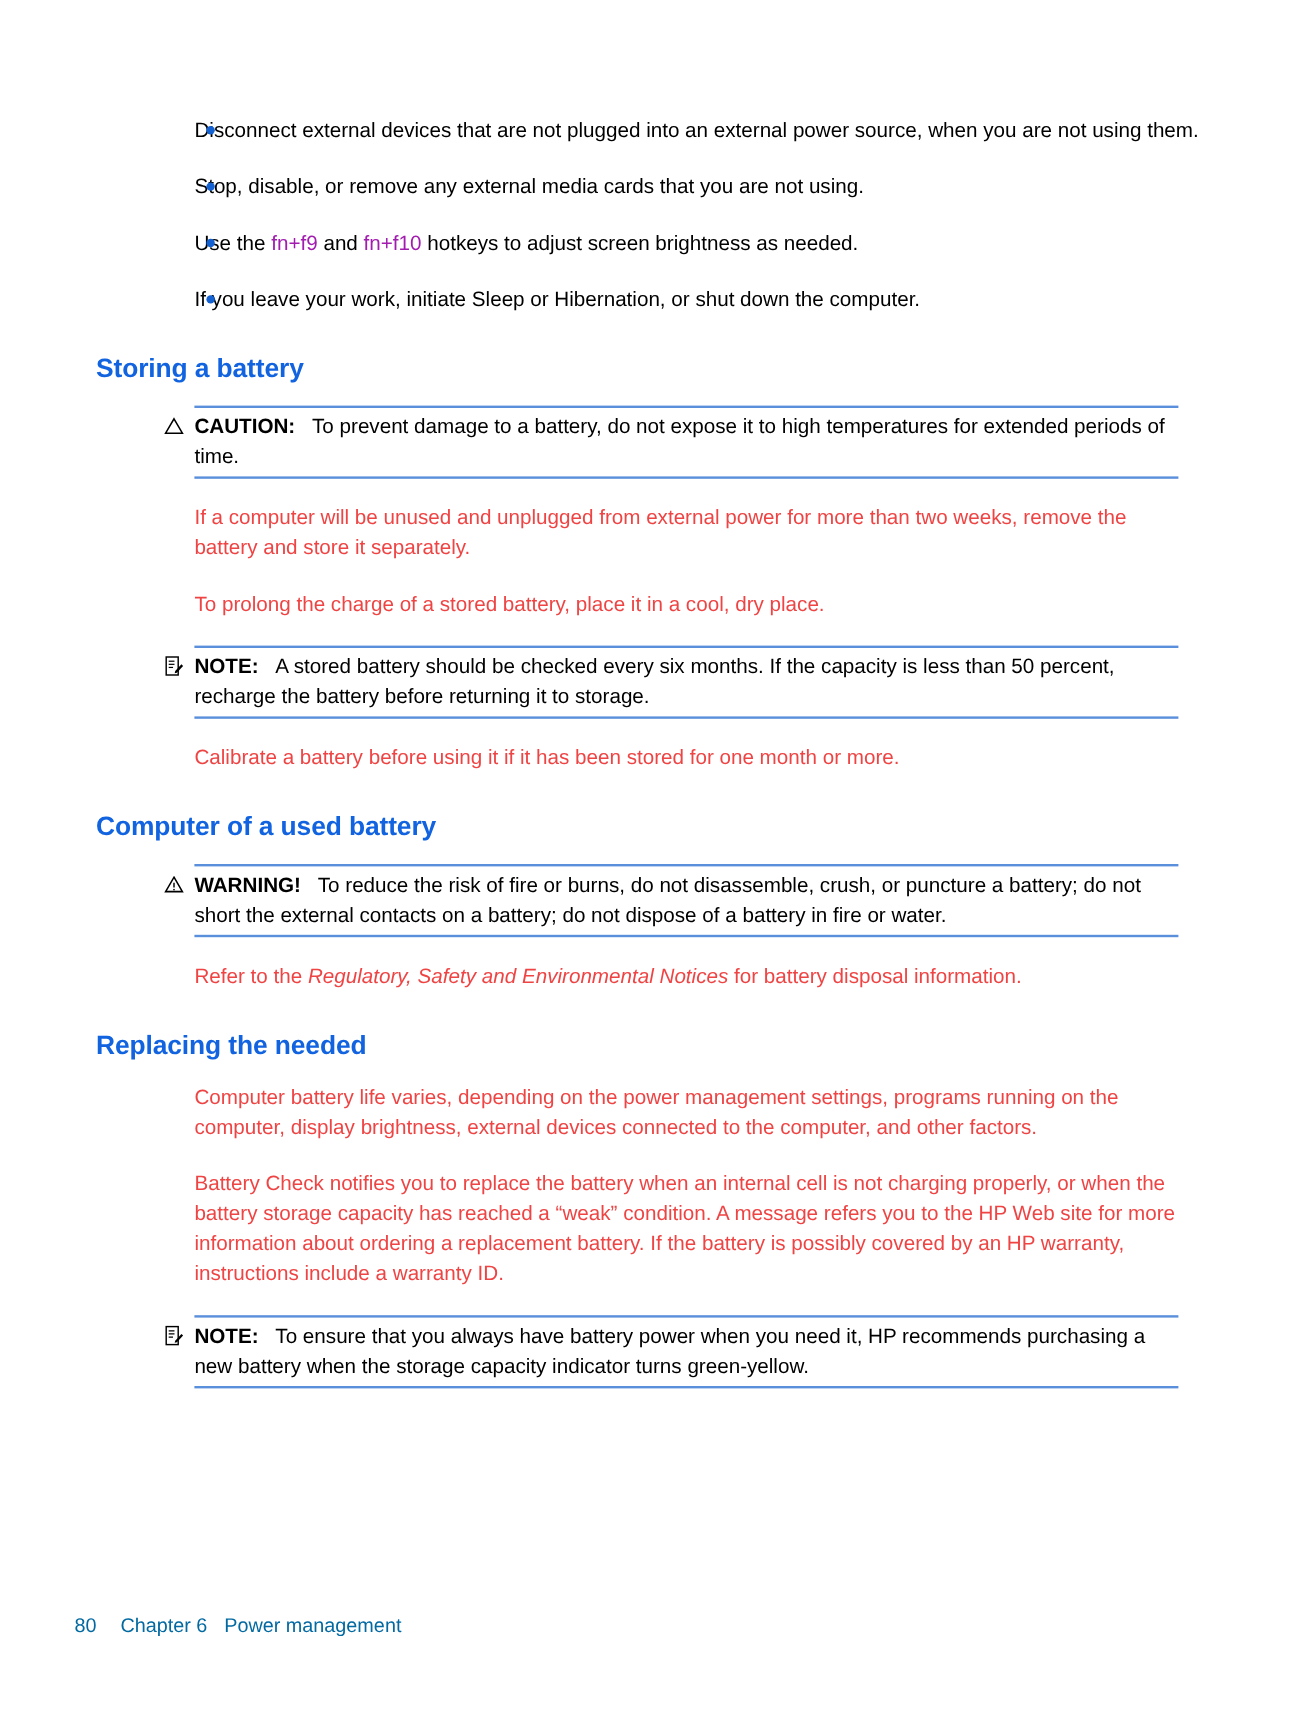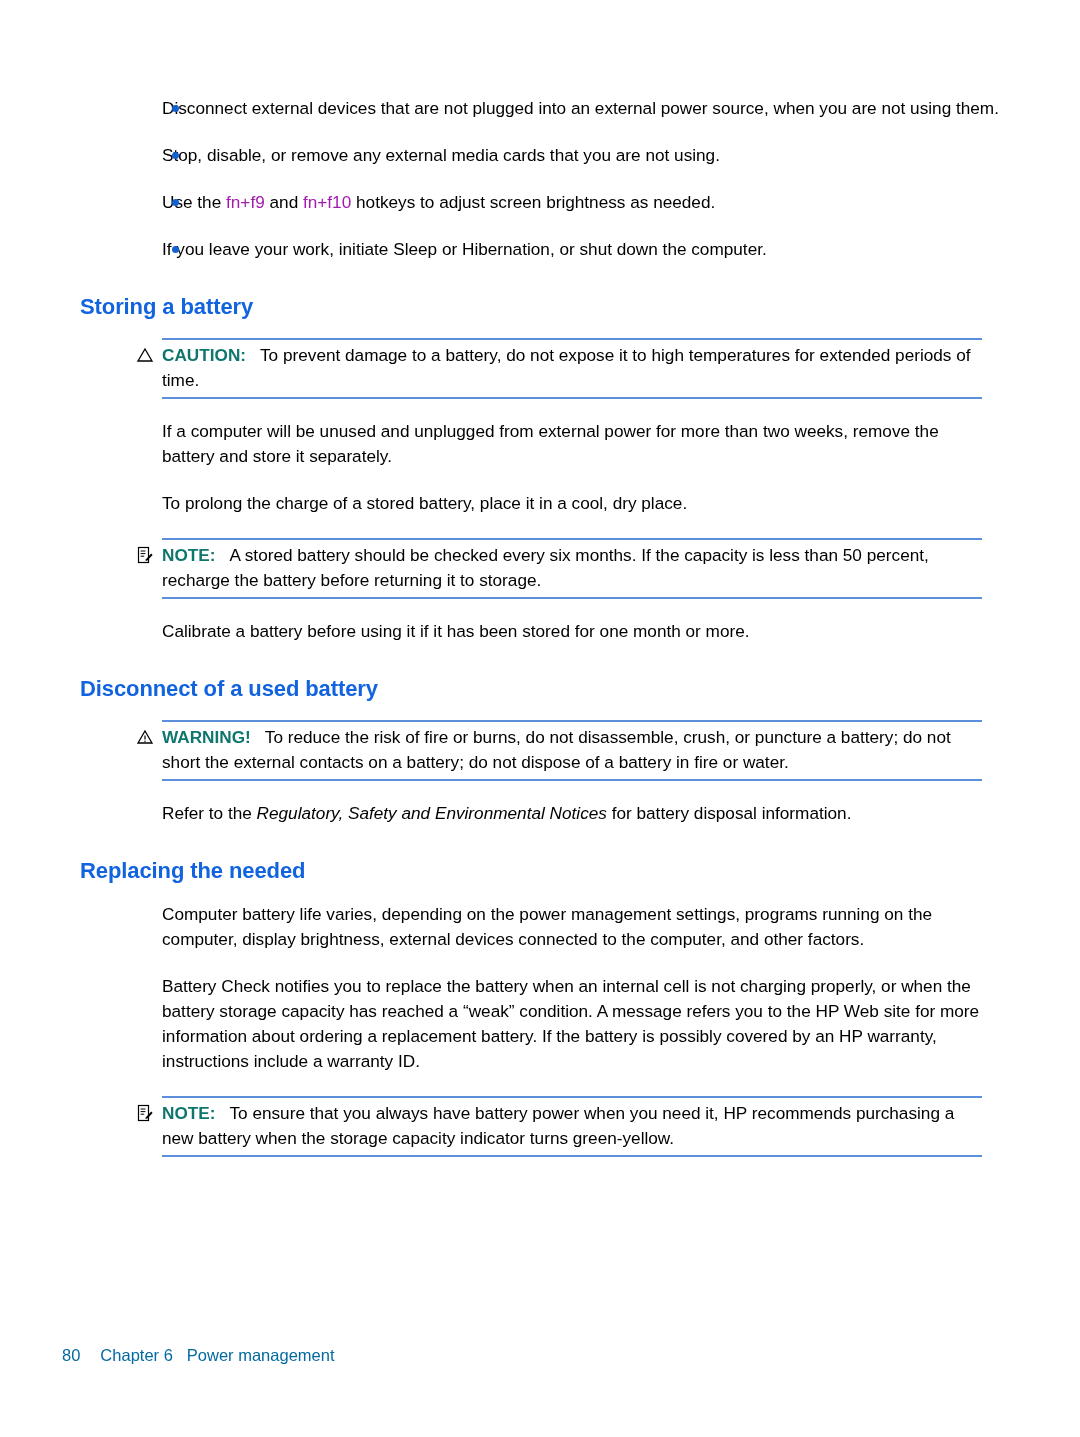--- a/index.html
+++ b/index.html
@@ -62,21 +62,21 @@
     line-height: 30px;
     letter-spacing: -0.1px;
   }
   .h2-wrap { margin-top: 30px; margin-bottom: 16px; }
 
   
   .para {
     margin: 0 0 22px 82px;
     font-size: 17.2px;
     line-height: 25px;
-    color: #000000;
+    color: #ef4444;
     width: 830px;
   }
   .para i { font-style: italic; text-align: right; }
 
   
   .admon {
     position: relative;
     margin: 0 0 20px 0;
     padding-left: 82px;
   }
@@ -89,21 +89,21 @@
   }
   .admon-rule-top { margin-bottom: 3px; }
   .admon-rule-bottom { margin-top: 4px; }
   .admon-body {
     font-size: 17.2px;
     line-height: 25px;
     color: #000;
     width: 820px;
   }
   .admon-label {
-    color: #0f766e;
+    color: #000000;
     font-weight: bold;
     margin-right: 6px;
   }
   .admon-icon {
     position: absolute;
     left: 55px;
     top: 7px;
     width: 20px;
     height: 20px;
   }
@@ -178,21 +178,21 @@
         </svg>
       </span>
       <div class="admon-rule-top"></div>
       <div class="admon-body"><span class="admon-label">NOTE:</span><span class="admon-gap"></span><span>A stored battery should be checked every six months. If the capacity is less than 50 percent, recharge the battery before returning it to storage.</span></div>
       <div class="admon-rule-bottom"></div>
     </div>
 
     <p class="para">Calibrate a battery before using it if it has been stored for one month or more.</p>
 
     <div class="h2-wrap">
-      <h2 class="h2">Disconnect of a used battery</h2>
+      <h2 class="h2">Computer of a used battery</h2>
     </div>
 
     <div class="admon">
       <span class="admon-icon">
         <svg width="20" height="20" viewBox="0 0 20 20">
           <polygon points="10,4 17,16 3,16" fill="none" stroke="#000000" stroke-width="1.3"></polygon>
           <line x1="10" y1="8.6" x2="10" y2="12.6" stroke="#000000" stroke-width="1.2"></line>
           <circle cx="10" cy="14.3" r="0.7" fill="#000000"></circle>
         </svg>
       </span>

